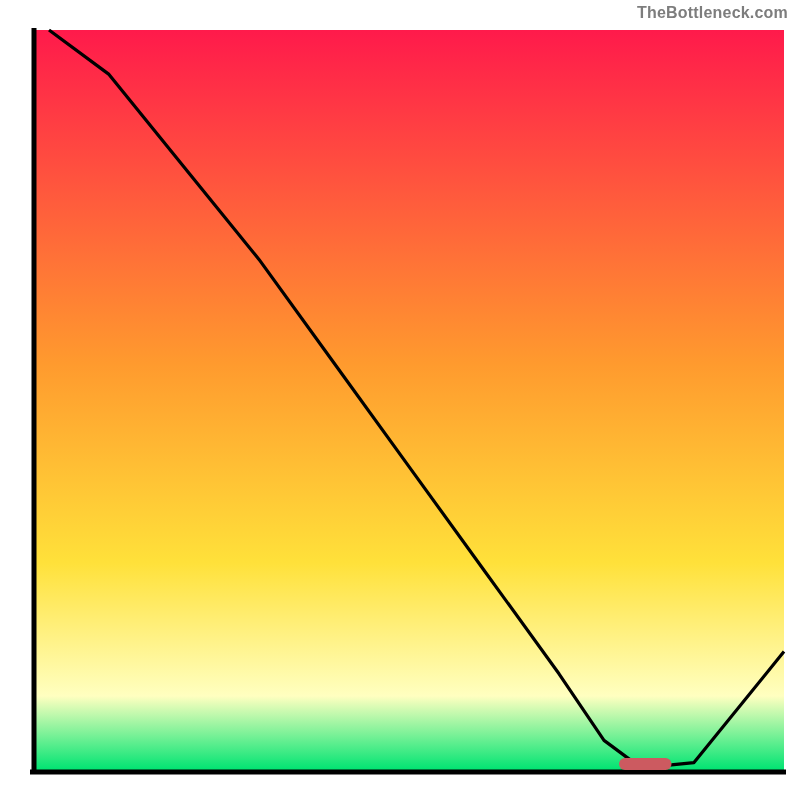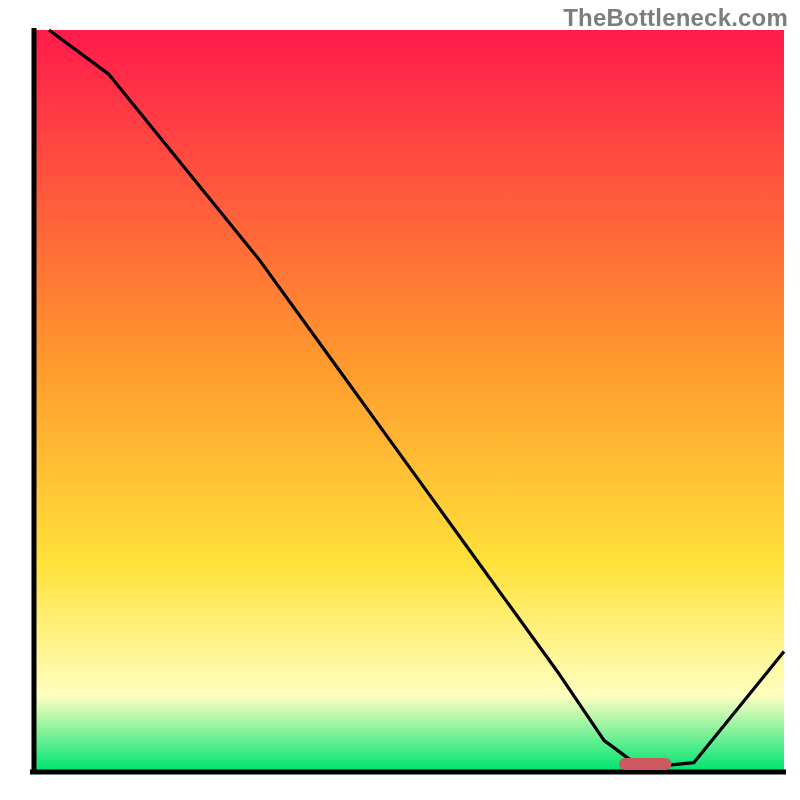--- a/index.html
+++ b/index.html
@@ -16,21 +16,21 @@
     height: 800px;
   }
   svg {
     display: block;
   }
   .watermark {
     position: absolute;
     top: 4px;
     right: 12px;
     font-family: Arial, Helvetica, sans-serif;
-    font-size: 24px;
+    font-size: 16px;
     font-weight: bold;
     color: #7d7d7d;
     letter-spacing: 0.2px;
     user-select: none;
   }
 </style>
 </head>
 <body>
 
 <div class="chart-root">

